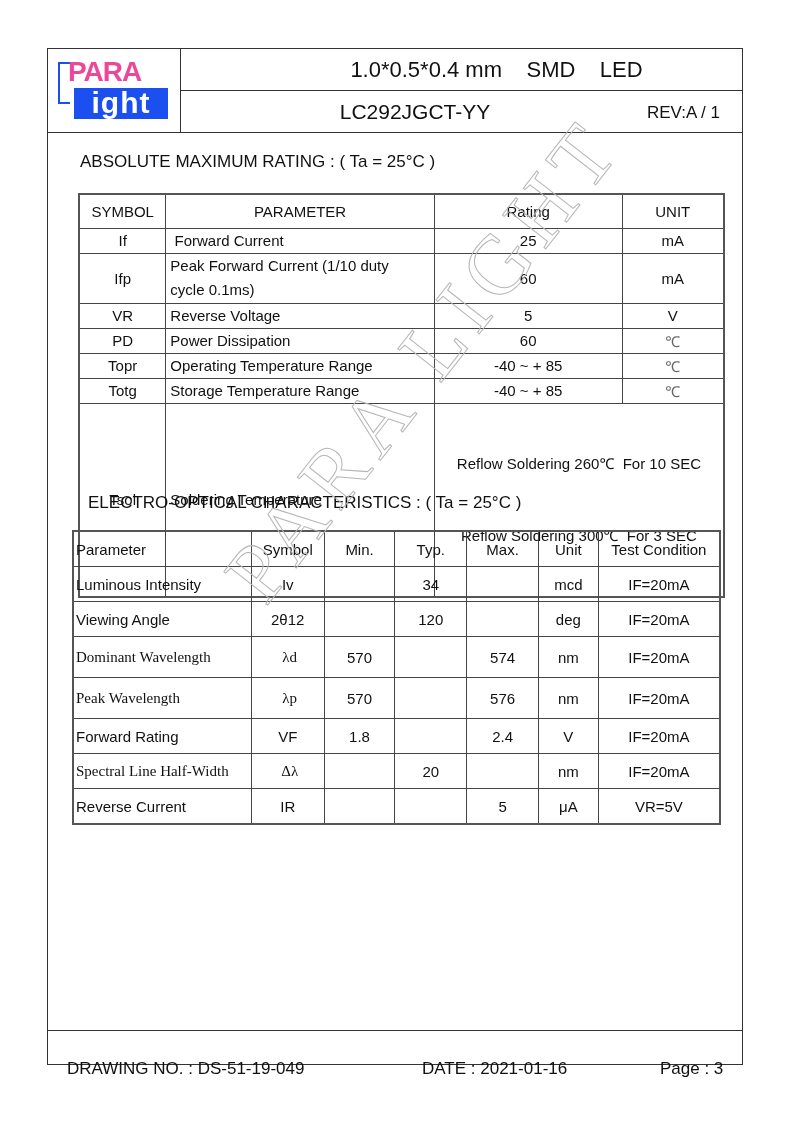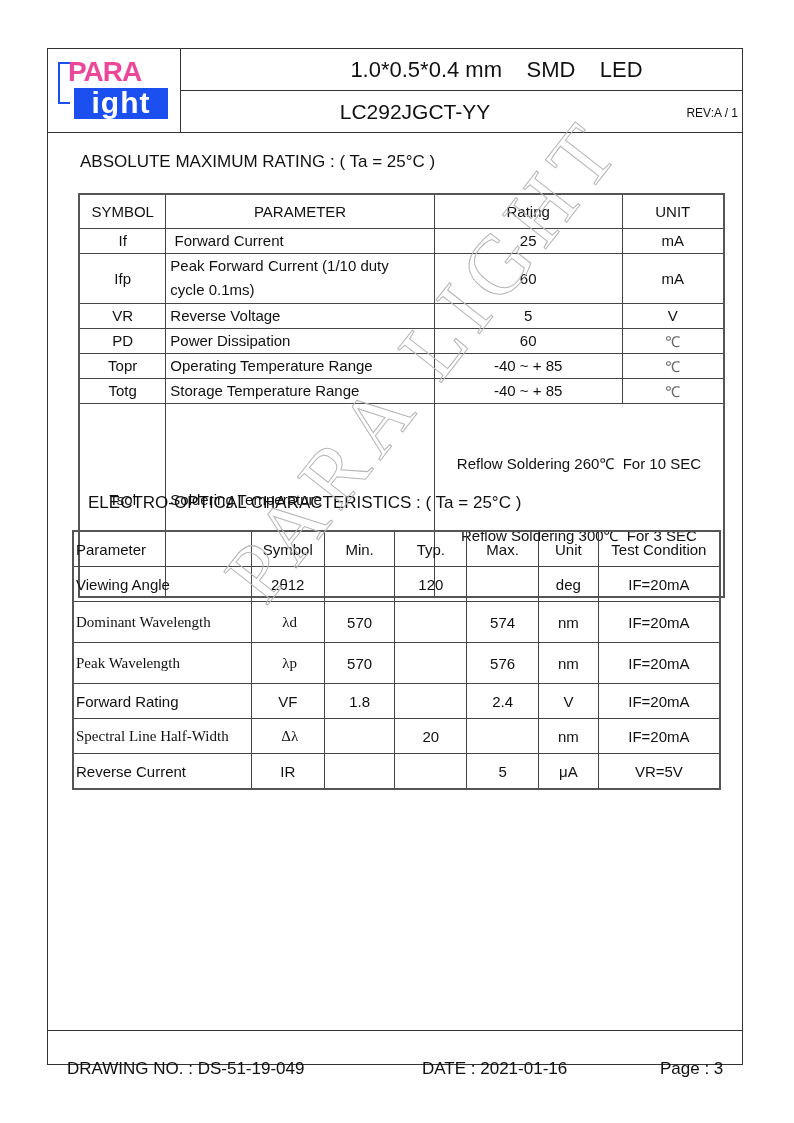--- a/index.html
+++ b/index.html
@@ -17,21 +17,21 @@
   .logo .lbox { position:absolute; left:0; top:6px; width:12px; height:42px;
                 border:2px solid #1c4ff0; border-right:none; background:#fff; box-sizing:border-box; }
   .logo .ight { position:absolute; left:16px; top:32px; width:94px; height:31px; background:#1c4ff0;
                 color:#fff; font-size:30px; font-weight:bold; line-height:30px; text-align:center;
                 letter-spacing:1px; }
 
   .title1 { position:absolute; left:180px; top:52px; width:563px; text-align:center;
             font-size:22px; line-height:36px; white-space:pre;margin-left:35px; }
   .title2 { position:absolute; left:180px; top:94px; width:470px; text-align:center;
             font-size:21px; line-height:36px; }
-  .rev { position:absolute; right:56px; top:94px; font-size:12px; line-height:38px; }
+  .rev { position:absolute; right:74px; top:94px; font-size:17px; line-height:38px; }
 
   .section-title { position:absolute; font-size:17px; white-space:nowrap; }
 
   table { border-collapse:collapse; position:absolute; }
   table.t1 { left:78px; top:193px; width:647px; border:2px solid #555; }
   table.t2 { left:72px; top:530px; width:649px; border:2px solid #555; }
   td { border:1px solid #444; font-size:15px; padding:0 4px; text-align:center; vertical-align:middle; }
   td.left { text-align:left;margin-top:25px; }
   td.serif { font-family:"Liberation Serif", serif; font-size:15px;padding-left:8px; }
   .t1 td { height:24px; }
@@ -147,20 +147,29 @@
       <tr>
     <td class="left" style="padding-left:2px">Parameter</td>
     <td>Symbol</td>
     <td>Min.</td>
     <td>Typ.</td>
     <td>Max.</td>
     <td>Unit</td>
     <td>Test Condition</td>
   </tr>
   <tr>
+    <td class="left" style="padding-left:2px">Luminous Intensity</td>
+    <td>Iv</td>
+    <td></td>
+    <td>34</td>
+    <td></td>
+    <td>mcd</td>
+    <td>IF=20mA</td>
+  </tr>
+  <tr>
     <td class="left" style="padding-left:2px">Viewing Angle</td>
     <td>2θ12</td>
     <td></td>
     <td>120</td>
     <td></td>
     <td>deg</td>
     <td>IF=20mA</td>
   </tr>
   <tr style="height:41px">
     <td class="left serif" style="padding-left:2px">Dominant Wavelength</td>

